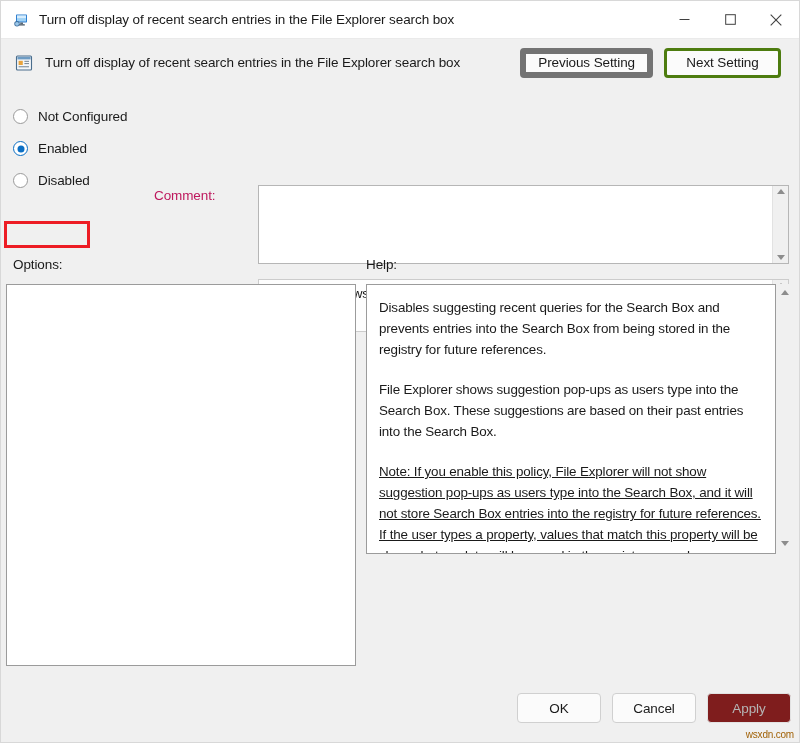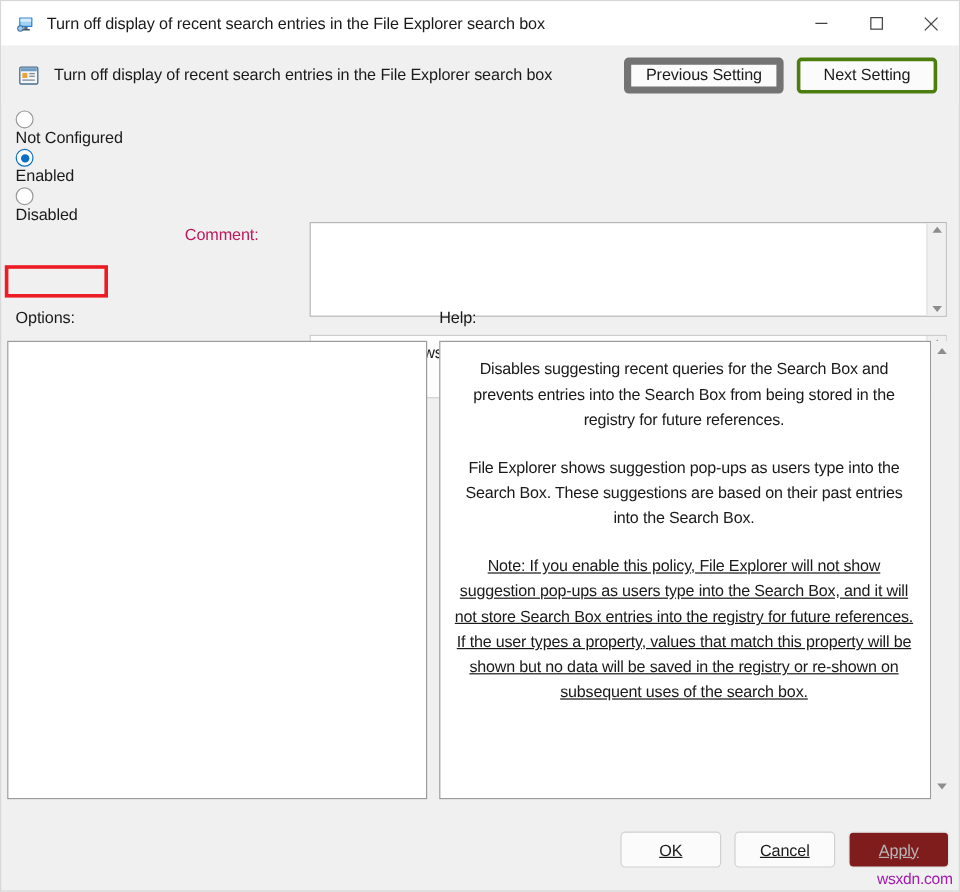--- a/index.html
+++ b/index.html
@@ -127,24 +127,23 @@
 
   
   #radio-group {
     position: absolute;
     left: 12px;
     top: 6px;
     width: 140px;
   }
   .radio-row {
     display: flex;
-    align-items: flex-start;
+    align-items: flex-end;
     height: 32px;
     cursor: default;
-    flex-direction: column;
   }
   .radio-mark {
     width: 15px;
     height: 15px;
     border-radius: 50%;
     border: 1.4px solid #9a9a9a;
     background: #ffffff;
     box-sizing: border-box;
     margin-right: 10px;
     flex: 0 0 auto;
@@ -296,23 +295,22 @@
     background: #ffffff;
     border: 1px solid #9b9b9b;
     box-sizing: border-box;
     overflow: hidden;
   }
   #help-panel-wrap {
     position: absolute;
     left: 365px;
     top: 0;
     width: 427px;
-    height: 382px;
-    display: flex;
-    text-align: center;
+    height: 270px;
+    display: flex;
   }
   #help-panel {
     flex: 1 1 auto;
     background: #ffffff;
     border: 1px solid #9b9b9b;
     box-sizing: border-box;
     padding: 12px 14px 10px 12px;
     overflow: hidden;
   }
   #help-scroll {
@@ -352,35 +350,34 @@
     width: 84px;
     height: 30px;
     background: #fbfbfb;
     border: 1px solid #d0d0d0;
     border-radius: 4px;
     font-family: "Liberation Sans", sans-serif;
     font-size: 13.5px;
     color: #1a1a1a;
     cursor: default;
     letter-spacing: -0.1px;
-    text-decoration: underline;
   }
   .footer-btn.disabled {
     color: #b5b5b5;
     background: #7f1d1d;
     border-color: #e2e2e2;
   }
 
   
   #watermark {
     position: absolute;
     right: 6px;
     bottom: 3px;
-    font-size: 13px;
-    color: #a21caf;
+    font-size: 10px;
+    color: #a16207;
     letter-spacing: -0.2px;
     z-index: 30;
     margin-top: 11px;
   }
 </style>
 </head>
 <body>
 
 <div id="window">
 

